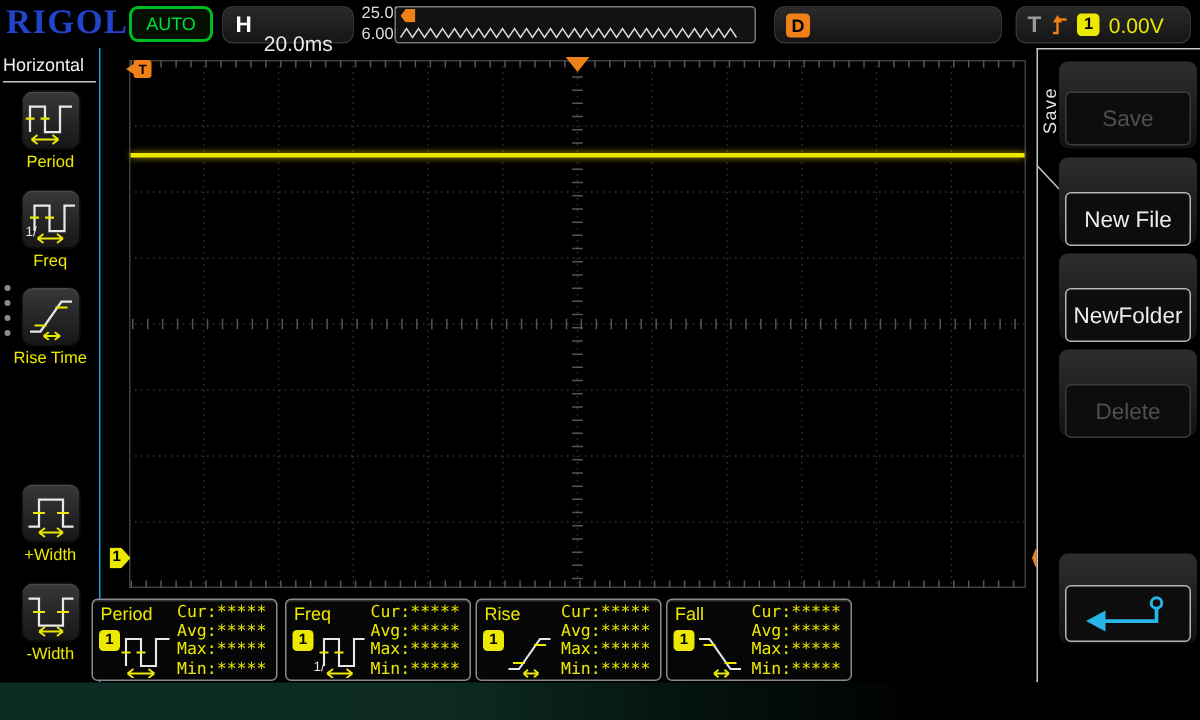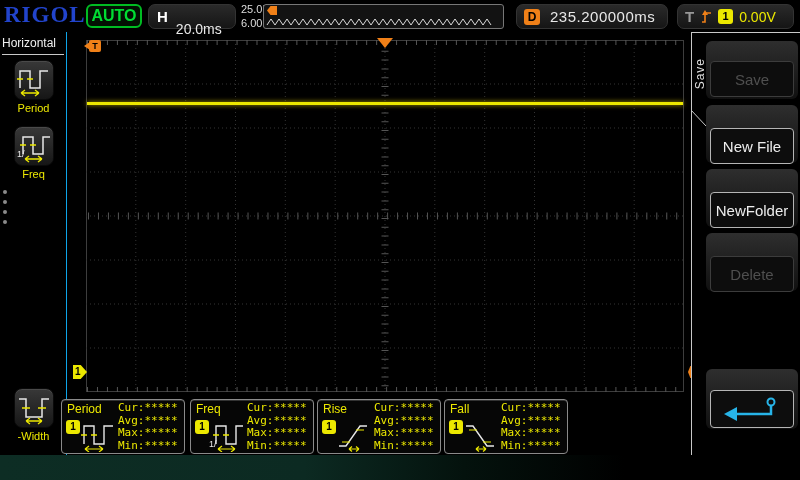--- a/index.html
+++ b/index.html
@@ -8,21 +8,21 @@
     width:800px; height:480px; position:relative; overflow:hidden;
     font-family:"Liberation Sans", sans-serif;
     -webkit-font-smoothing:antialiased;
   }
   .abs { position:absolute; }
 
   
   .topbar { left:0; top:0; width:676px; height:32px; background:#000; }
   .logo { left:4px; top:2px; font-family:"Liberation Serif", serif; font-weight:bold; font-size:23px; color:#2244cc; letter-spacing:1px; }
   .auto-box { left:86px; top:4px; width:56px; height:24px; border:2px solid #00bb22; border-radius:6px;
-    background:#031003; color:#00dd33; font-weight:bold; font-size:16px; text-align:center; line-height:20px; }
+    background:#031003; color:#00dd33; font-weight:normal; font-size:12px; text-align:center; line-height:20px; }
   .seg { background:linear-gradient(#2a2a2a,#151515); border-radius:7px; border:1px solid #333;
     display:flex; align-items:center; color:#e8e8e8; }
   .h-box { left:148px; top:4px; width:88px; height:25px; padding:0 8px; gap:8px; }
   .h-label { font-weight:bold; font-size:15px; color:#fff; }
   .h-value { font-size:14px;margin-top:24px; }
   .acq { left:241px; top:2px; width:70px; height:28px; color:#ddd; font-size:11px; line-height:14px; }
   .preview { left:263px; top:4px; width:241px; height:25px; background:#121212; border:1px solid #777; border-radius:3px; }
   .preview-marker { left:3px; top:1px; width:10px; height:9px; background:#f08018;
     clip-path:polygon(35% 0,100% 0,100% 100%,35% 100%,0 50%); }
   .preview svg { position:absolute; left:2px; bottom:1px; }
@@ -106,21 +106,20 @@
     <div>6.00M pts</div>
   </div>
   <div class="abs preview">
     <div class="abs preview-marker"></div>
     <svg width="236" height="11">
       <path d="M1 9 l4 -6 4 6 4 -6 4 6 4 -6 4 6 4 -6 4 6 4 -6 4 6 4 -6 4 6 4 -6 4 6 4 -6 4 6 4 -6 4 6 4 -6 4 6 4 -6 4 6 4 -6 4 6 4 -6 4 6 4 -6 4 6 4 -6 4 6 4 -6 4 6 4 -6 4 6 4 -6 4 6 4 -6 4 6 4 -6 4 6 4 -6 4 6 4 -6 4 6 4 -6 4 6 4 -6 4 6 4 -6 4 6 4 -6 4 6 4 -6 4 6 4 -6 4 6" stroke="#dcdcdc" stroke-width="1" fill="none"></path>
     </svg>
   </div>
   <div class="abs seg d-box">
     <span class="d-badge">D</span>
-    <span class="d-value">235.200000ms</span>
   </div>
   <div class="abs seg t-box">
     <span class="t-label">T</span>
     <svg width="12" height="15">
       <path d="M2 13 H5 V4 H11" stroke="#f08018" stroke-width="1.6" fill="none"></path>
       <path d="M5 1 L8 6 H2 Z" fill="#f08018"></path>
     </svg>
     <span class="src-badge">1</span>
     <span class="t-level">0.00V</span>
   </div>
@@ -145,22 +144,42 @@
         <svg width="34" height="34">
       <path d="M6 25 V8 H16 V25 H26 V8 H33" stroke="#e8e8e8" stroke-width="1.5" fill="none"></path>
       <path d="M3 16 H9 M13 16 H19" stroke="#ece800" stroke-width="1.5"></path>
       <text x="0" y="28" fill="#e8e8e8" font-size="9" font-family="Liberation Sans, sans-serif">1/</text>
       <path d="M8 30 H25 M8 30 l4 -3 M8 30 l4 3 M25 30 l-4 -3 M25 30 l-4 3" stroke="#ece800" stroke-width="1.3" fill="none"></path>
     </svg>
       </div>
     <span class="lm-label">Freq</span>
   </div>
 
-
-
+  <div class="lm-item" style="top:159px;">
+    <div class="lm-btn">
+        <svg width="34" height="34">
+      <path d="M3 27 H10 L24 7 H31" stroke="#e8e8e8" stroke-width="1.5" fill="none"></path>
+      <path d="M6 23 H14 M20 11 H28" stroke="#ece800" stroke-width="1.3"></path>
+      <path d="M12 30 H23 M12 30 l3.5 -2.5 M12 30 l3.5 2.5 M23 30 l-3.5 -2.5 M23 30 l-3.5 2.5" stroke="#ece800" stroke-width="1.3" fill="none"></path>
+    </svg>
+      </div>
+    <span class="lm-label">Rise Time</span>
+  </div>
+
+
+  <div class="lm-item" style="top:290px;">
+    <div class="lm-btn">
+        <svg width="34" height="34">
+      <path d="M2 26 H9 V8 H25 V26 H32" stroke="#e8e8e8" stroke-width="1.5" fill="none"></path>
+      <path d="M5 17 H13 M21 17 H29" stroke="#ece800" stroke-width="1.3"></path>
+      <path d="M9 30 H25 M9 30 l4 -3 M9 30 l4 3 M25 30 l-4 -3 M25 30 l-4 3" stroke="#ece800" stroke-width="1.3" fill="none"></path>
+    </svg>
+      </div>
+    <span class="lm-label">+Width</span>
+  </div>
 
   <div class="lm-item" style="top:356px;">
     <div class="lm-btn">
         <svg width="34" height="34">
       <path d="M2 8 H9 V26 H25 V8 H32" stroke="#e8e8e8" stroke-width="1.5" fill="none"></path>
       <path d="M5 17 H13 M21 17 H29" stroke="#ece800" stroke-width="1.3"></path>
       <path d="M9 30 H25 M9 30 l4 -3 M9 30 l4 3 M25 30 l-4 -3 M25 30 l-4 3" stroke="#ece800" stroke-width="1.3" fill="none"></path>
     </svg>
       </div>
     <span class="lm-label">-Width</span>

